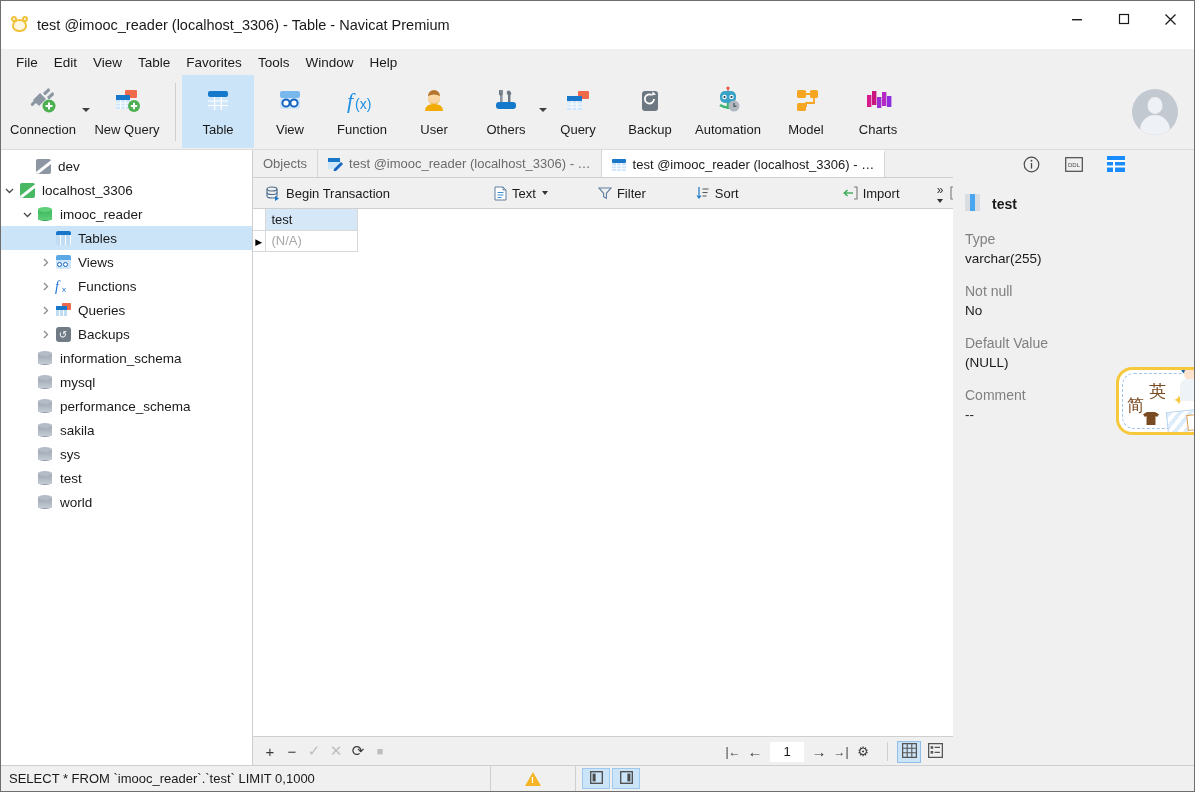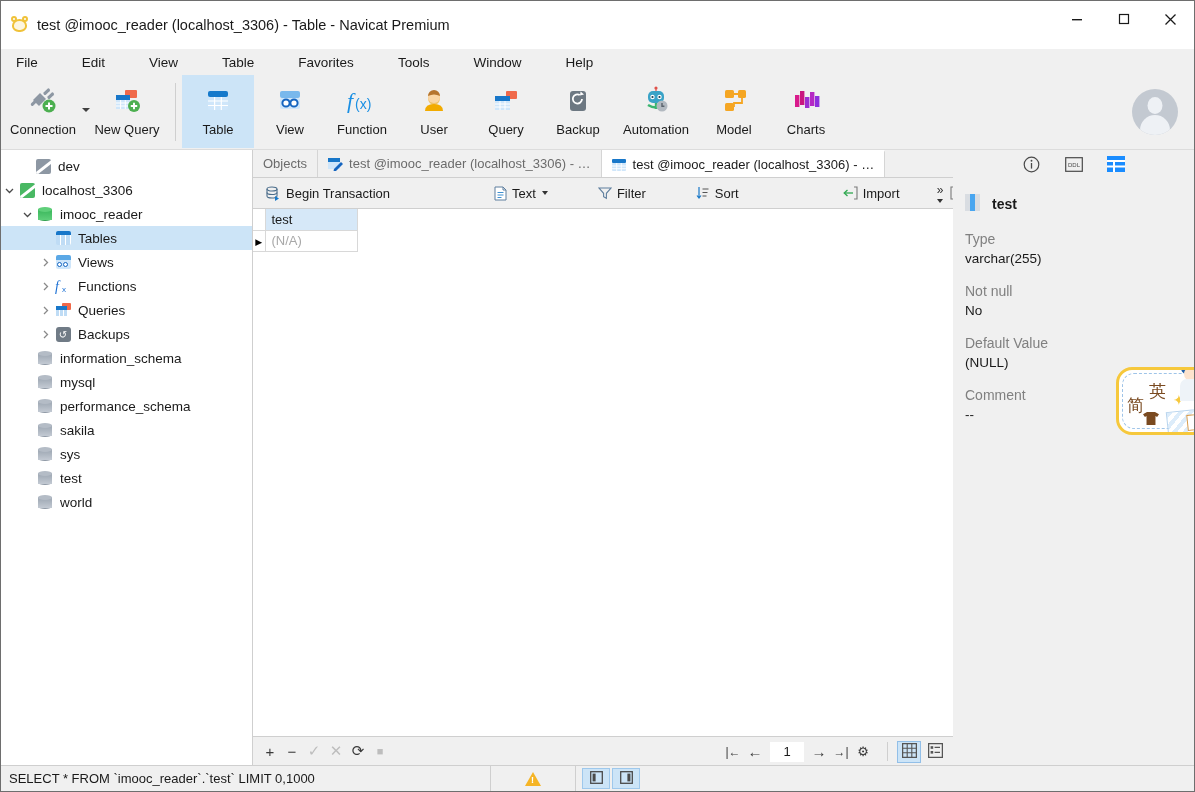--- a/index.html
+++ b/index.html
@@ -71,21 +71,20 @@
 
   
   .menubar {
     height: 26px;
     background: #f0f0f0;
     display: flex;
     align-items: center;
     padding-left: 7px;
     flex: 0 0 auto;
     font-size: 13.5px;
-    gap: 28px;
   }
   .menu-item {
     padding: 3px 8px;
     color: #1a1a1a;
     white-space: nowrap;
   }
 
   
   .toolbar {
     height: 75px;
@@ -620,20 +619,32 @@
         <svg width="32" height="30" viewBox="0 0 32 30">
           <path d="M10 11 a6 6 0 0 1 12 0 v1 a6 7 0 0 1 -12 0 z" fill="#f0c36a"></path>
           <circle cx="16" cy="11" r="6" fill="#fad6a5"></circle>
           <path d="M10 10 a6 6 0 0 1 12 0 q-6 -3 -12 0 z" fill="#b5752e"></path>
           <path d="M7 25 q0 -7 9 -7 q9 0 9 7 z" fill="#f2ab00"></path>
         </svg>
       </span>
       <span class="tb-label">User</span>
     </div>
 
+    <div class="tb-item">
+      <span class="tb-ico">
+        <svg width="32" height="30" viewBox="0 0 32 30">
+          <rect x="10" y="4" width="2.6" height="12" fill="#8d97a3"></rect>
+          <path d="M9 4 h1.2 v3.6 h1.2 V4 h1.2 v4.4 l-1.8 1.6 -1.8 -1.6z" fill="#6b7680"></path>
+          <path d="M18 4.5 a3 3 0 0 1 3 4 l-0.6 0.8 v6.7 h-2.4 V9.3 l-0.6 -0.8 a3 3 0 0 1 0.6 -4 z" fill="#6b7680"></path>
+          <rect x="6" y="16" width="20" height="7" rx="3" fill="#1579cb"></rect>
+        </svg>
+      </span>
+      <span class="tb-label">Others</span>
+      <span class="tb-caret"></span>
+    </div>
 
     <div class="tb-item">
       <span class="tb-ico">
         <svg width="32" height="30" viewBox="0 0 32 30">
           <rect x="16" y="5" width="11" height="8" rx="1" fill="#f0694a"></rect>
           <rect x="5" y="10" width="15" height="5" fill="#1877c9"></rect>
           <rect x="5" y="15" width="15" height="9" fill="#cfe6fa"></rect>
           <path d="M5 18 h15 M5 21 h15 M10 15 v9 M15 15 v9" stroke="#fff" stroke-width="1"></path>
         </svg>
       </span>

